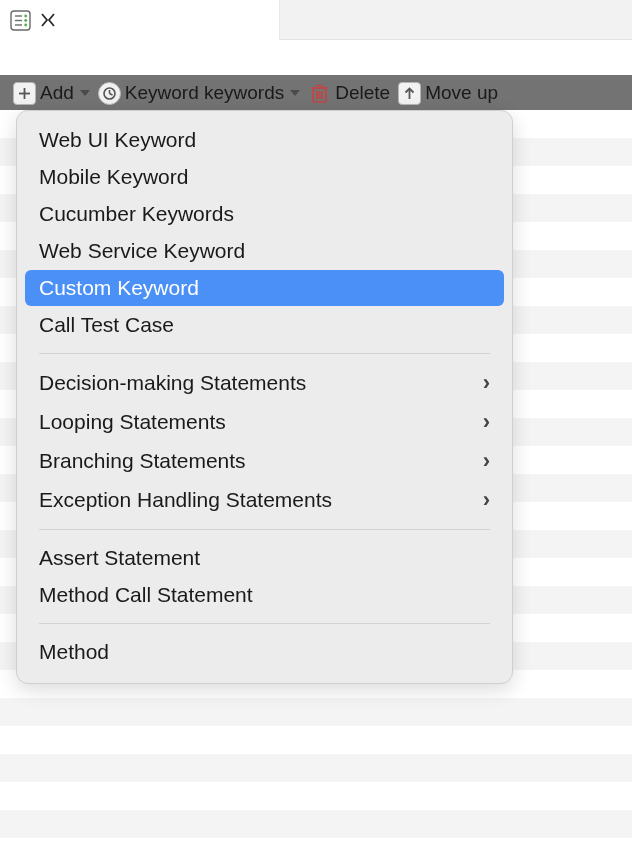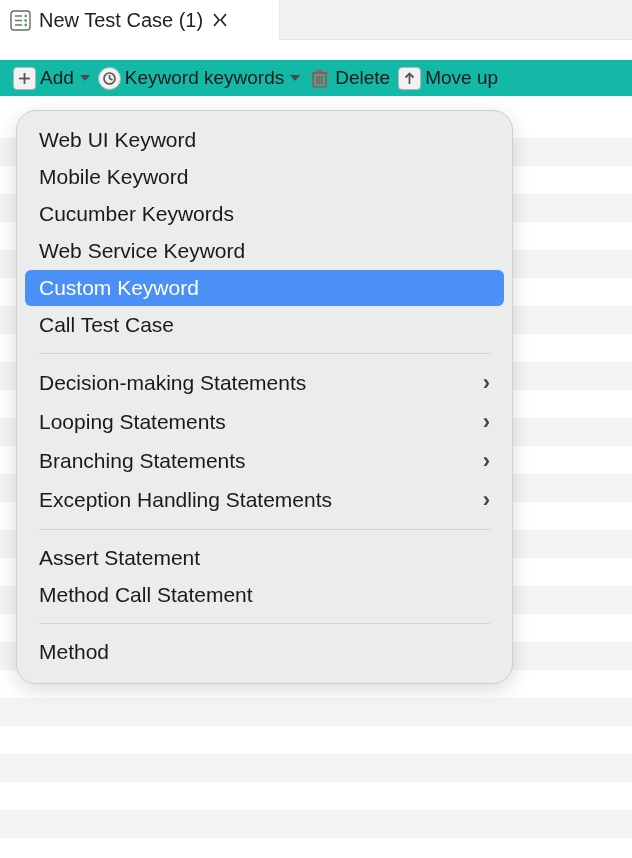--- a/index.html
+++ b/index.html
@@ -46,26 +46,26 @@
 
     .tab-gap {
       flex: 1;
       background: #f2f2f2;
       border-bottom: 1px solid #e3e3e3;
     }
 
     
     .toolbar {
       height: 36px;
-      margin-top: 20px;
+      margin-top: 35px;
       padding: 0 10px 0 10px;
       display: flex;
       align-items: center;
       gap: 2px;
-      background: #14b8a6;
+      background: #737373;
     }
     .tb-button {
       display: flex;
       align-items: center;
       gap: 4px;
       padding: 2px 3px;
       border: none;
       background: transparent;
       cursor: pointer;
     }
@@ -110,21 +110,21 @@
     }
 
     
     .dropdown {
       position: absolute;
       top: 110px;
       left: 16px;
       width: 497px;
       background: #ececec;
       border: 1px solid #cfcfcf;
-      border-radius: 20px;
+      border-radius: 12px;
       box-shadow: 0 6px 20px rgba(0,0,0,0.14);
       padding: 10px 8px 12px 8px;
     }
     .menu-item {
       display: flex;
       align-items: center;
       justify-content: space-between;
       padding: 6px 14px 6px 14px;
       border-radius: 6px;
       cursor: default;
@@ -156,21 +156,20 @@
       <svg width="21" height="21" viewBox="0 0 21 21">
         <rect x="1" y="1" width="19" height="19" rx="3" fill="none" stroke="#6a6a6a" stroke-width="1.4"></rect>
         <line x1="5" y1="6" x2="12" y2="6" stroke="#6a6a6a" stroke-width="1.4"></line>
         <line x1="5" y1="10.5" x2="12" y2="10.5" stroke="#6a6a6a" stroke-width="1.4"></line>
         <line x1="5" y1="15" x2="12" y2="15" stroke="#6a6a6a" stroke-width="1.4"></line>
         <circle cx="15.7" cy="6" r="1.4" fill="#52b04a"></circle>
         <circle cx="15.7" cy="10.5" r="1.4" fill="#52b04a"></circle>
         <circle cx="15.7" cy="15" r="1.4" fill="#52b04a"></circle>
       </svg>
     </span>
-    <span class="tab-label">New Test Case (1)</span>
     <span class="tab-close">
       <svg width="18" height="18" viewBox="0 0 18 18">
         <path d="M3 3 L8 9 L3 15" fill="none" stroke="#2a2a2a" stroke-width="1.8"></path>
         <path d="M15 3 L10 9 L15 15" fill="none" stroke="#2a2a2a" stroke-width="1.8"></path>
       </svg>
     </span>
   </div>
   <div class="tab-gap"></div>
 </div>
 

